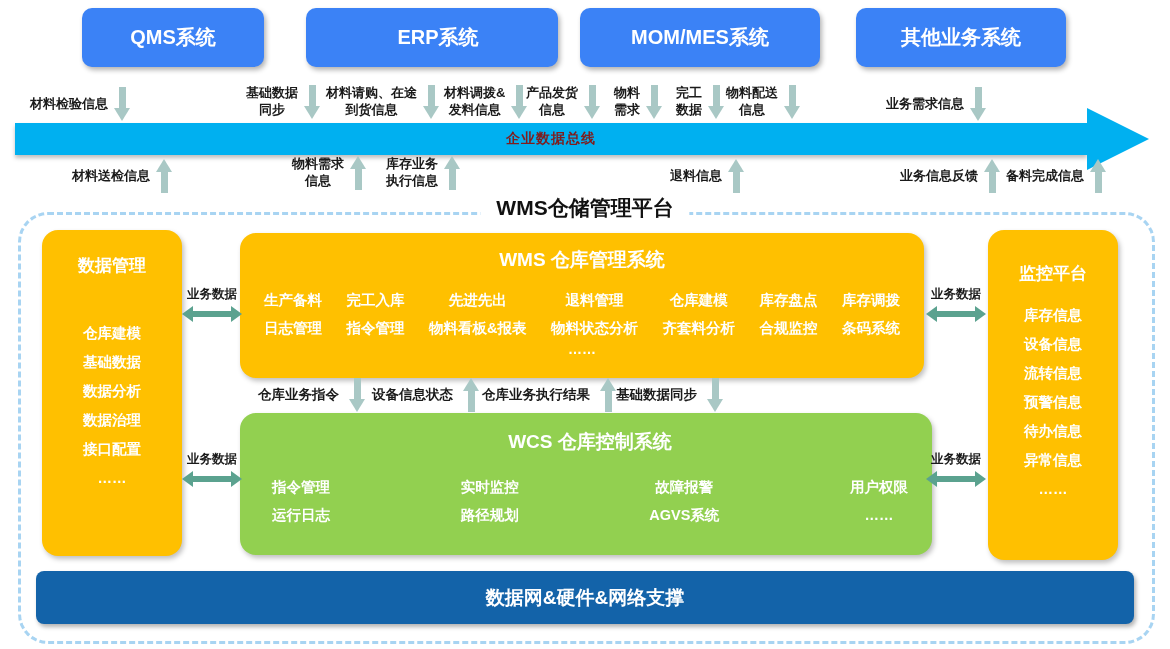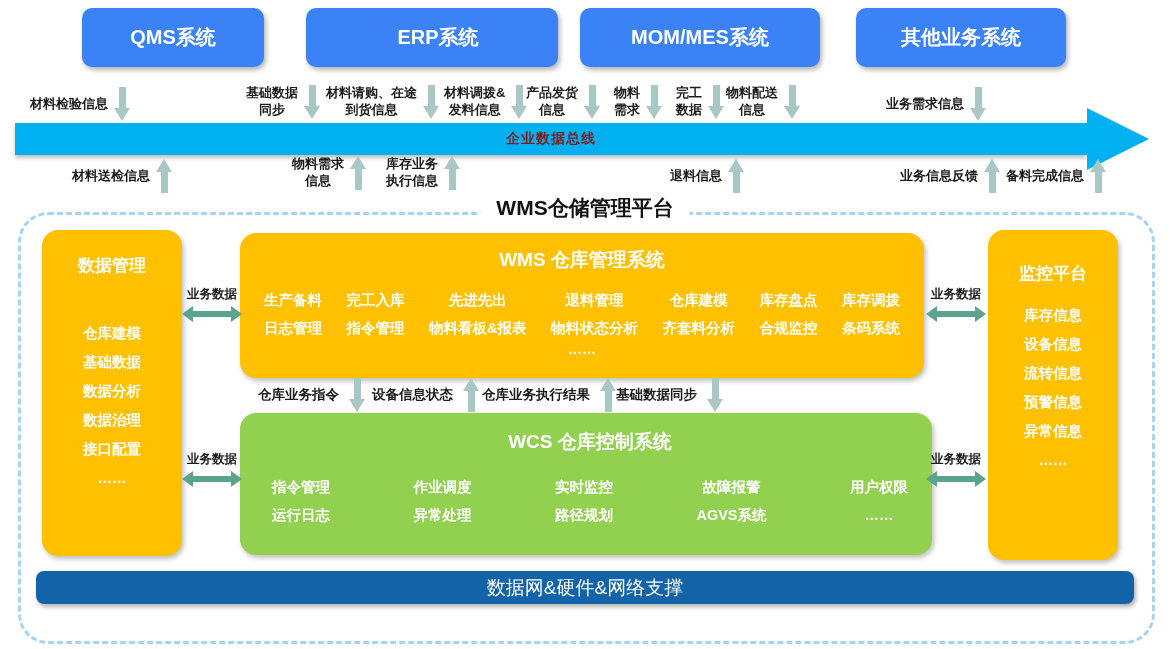--- a/index.html
+++ b/index.html
@@ -61,23 +61,23 @@
   .slink{position:absolute;width:64px;text-align:center;}
   .slink .lbl{font-size:12.5px;font-weight:600;margin-bottom:3px;white-space:nowrap;}
   .ha{position:relative;height:16px;width:60px;margin:0 auto;}
   .ha .bar{position:absolute;left:9px;right:9px;top:5px;height:6px;background:#5BA28F;}
   .ha::before{content:"";position:absolute;left:0;top:0;width:0;height:0;
      border-top:8px solid transparent;border-bottom:8px solid transparent;border-right:11px solid #5BA28F;}
   .ha::after{content:"";position:absolute;right:0;top:0;width:0;height:0;
      border-top:8px solid transparent;border-bottom:8px solid transparent;border-left:11px solid #5BA28F;}
 
   
-  .foundation{position:absolute;left:36px;top:571px;width:1098px;height:33px;background:#1363A9;
+  .foundation{position:absolute;left:36px;top:571px;width:1098px;height:53px;background:#1363A9;
      border-radius:8px;display:flex;align-items:center;justify-content:center;color:#fff;
-     font-size:19px;font-weight:normal;box-shadow:2px 3px 4px rgba(0,0,0,.3);}
+     font-size:19px;font-weight:bold;box-shadow:2px 3px 4px rgba(0,0,0,.3);}
 </style>
 </head>
 <body>
 
 <div class="sysbox" style="left:82px;width:182px;">
     <span>QMS系统</span>
   </div>
 <div class="sysbox" style="left:306px;width:240px;padding-left:12px;">
     <span>ERP系统</span>
   </div>
@@ -179,20 +179,21 @@
   </div>
 </div>
 
 <div class="panel orange" style="left:988px;top:230px;width:130px;height:330px;">
   <div class="side-title" style="padding-top:32px;">监控平台</div>
   <div class="side-items" style="margin-top:16px;">
     <div>库存信息</div>
     <div>设备信息</div>
     <div>流转信息</div>
     <div>预警信息</div>
+    <div>待办信息</div>
     <div>异常信息</div>
     <div>……</div>
   </div>
 </div>
 
 <div class="panel orange" style="left:240px;top:233px;width:684px;height:145px;">
   <div class="center-title" style="padding-top:14px;">WMS 仓库管理系统</div>
   <div class="col-row" style="margin-top:13px;">
     <div class="col">
         <div>生产备料</div>
@@ -244,24 +245,20 @@
   </div>
 
 <div class="panel green" style="left:240px;top:413px;width:684px;height:142px;">
   <div class="center-title" style="padding-top:16px;">WCS 仓库控制系统</div>
   <div class="col-row" style="margin-top:18px;">
     <div class="col">
         <div>指令管理</div>
         <div>运行日志</div>
       </div>
     <div class="col">
-        <div>作业调度</div>
-        <div>异常处理</div>
-      </div>
-    <div class="col">
         <div>实时监控</div>
         <div>路径规划</div>
       </div>
     <div class="col">
         <div>故障报警</div>
         <div>AGVS系统</div>
       </div>
     <div class="col">
         <div>用户权限</div>
         <div>……</div>

